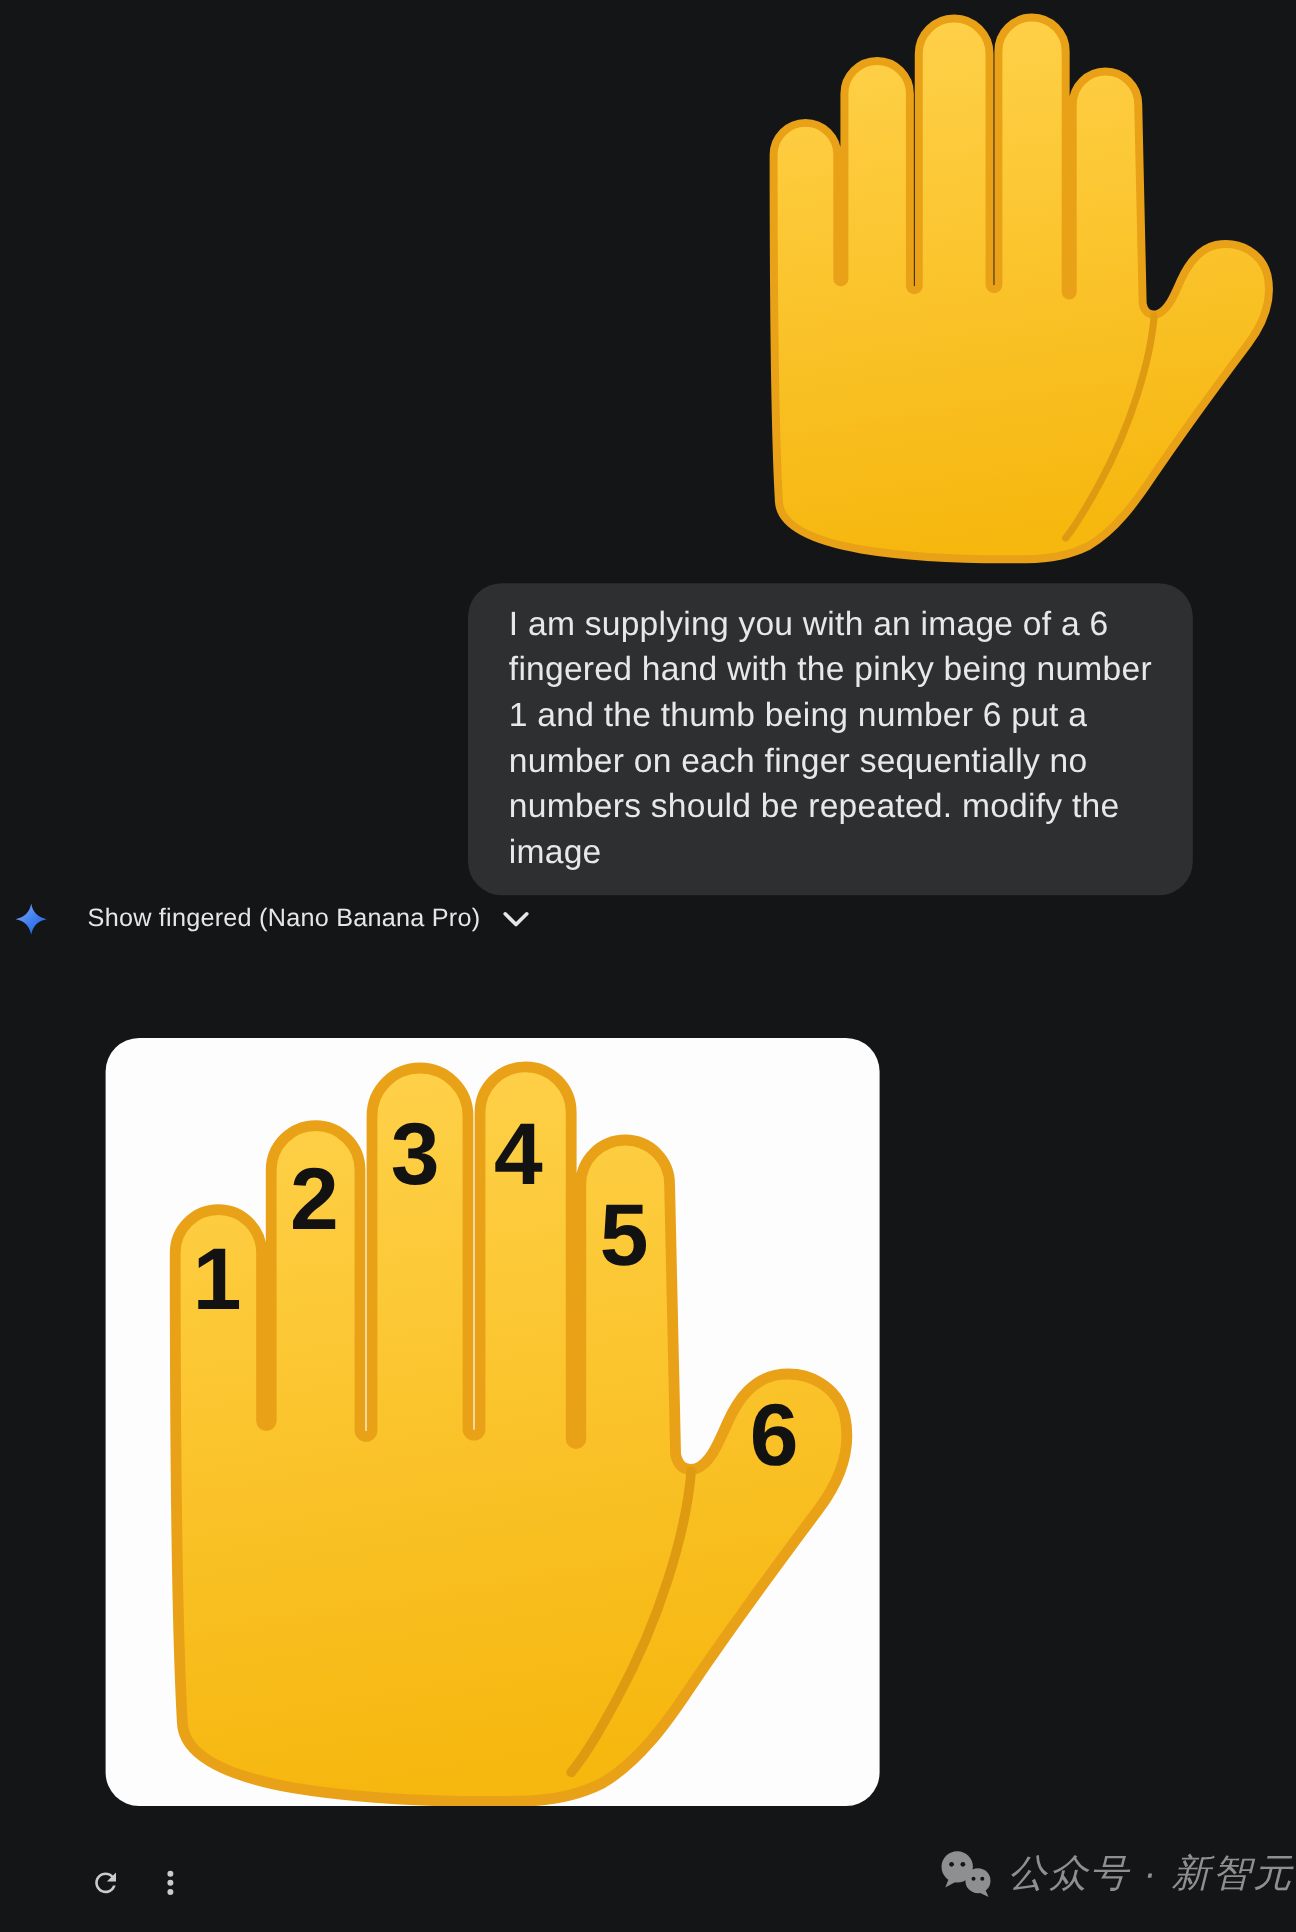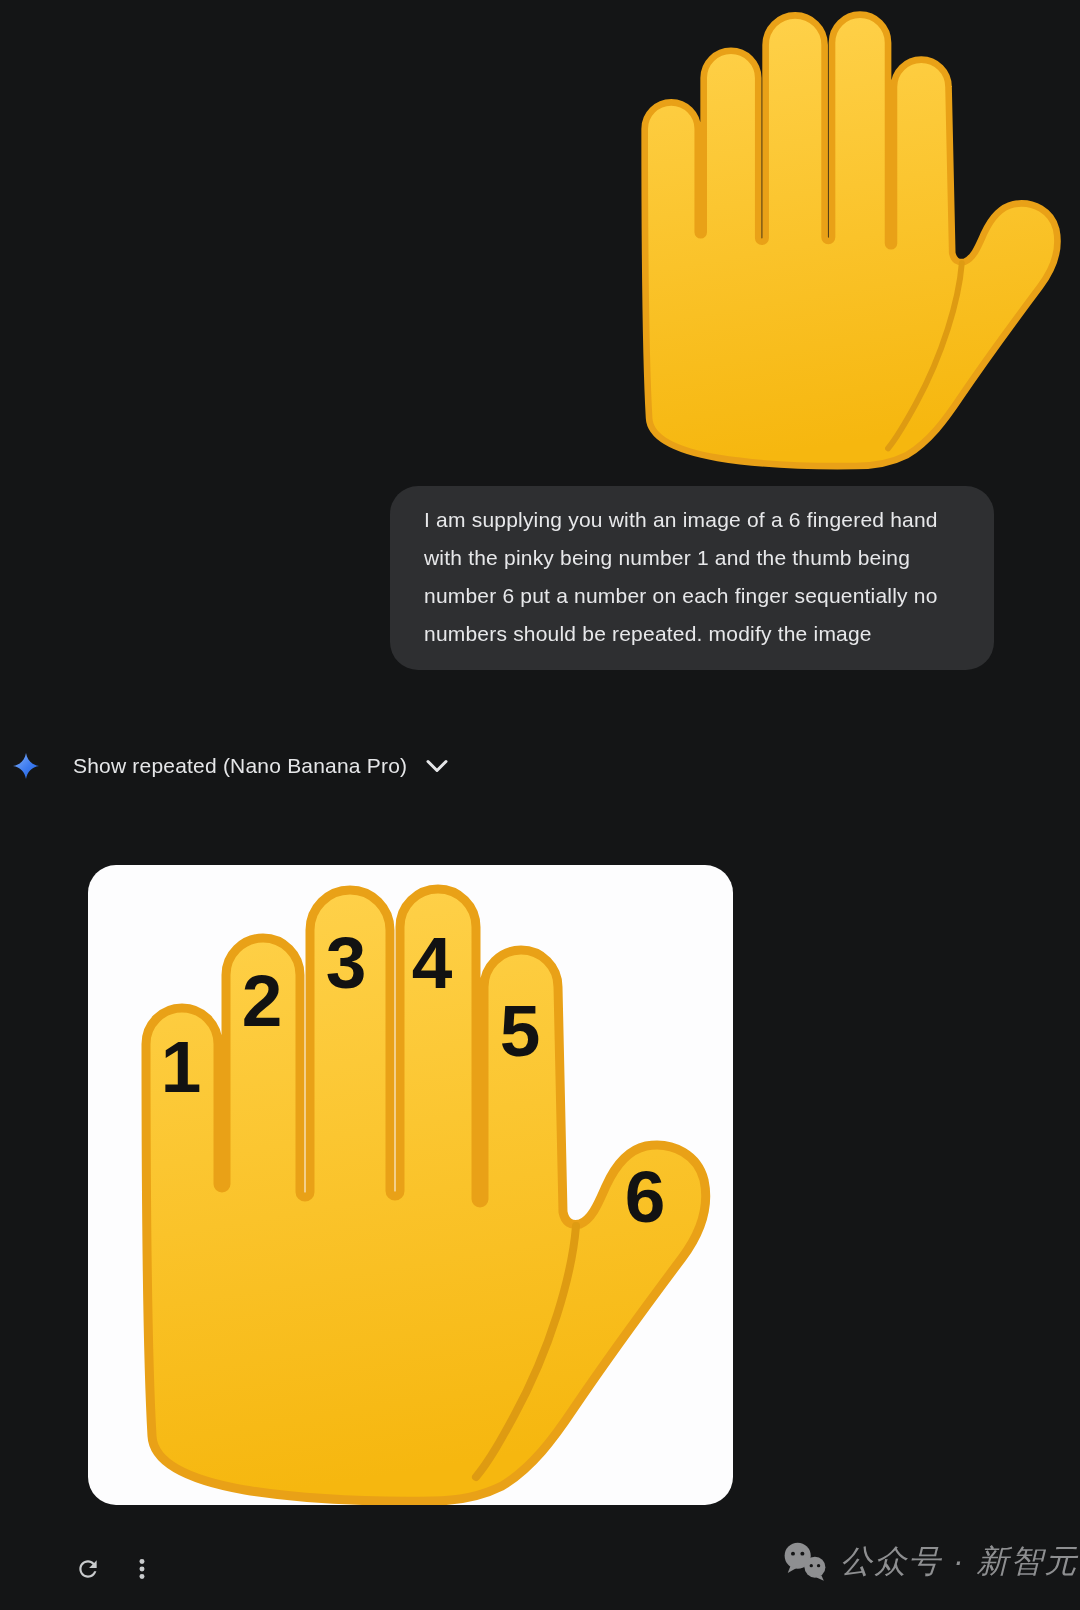--- a/index.html
+++ b/index.html
@@ -19,21 +19,21 @@
   }
   .attachment-hand svg { width:100%; height:100%; display:block; }
 
   
   .user-bubble {
     position:absolute; left:390px; top:486px; width:604px;
     background:#2e2f31;
     border-radius:28px;
     padding:15px 30px 17px 34px;
     color:#e7e8ea;
-    font-size:21px;
+    font-size:28px;
     line-height:38px;
     letter-spacing:0.2px;
   }
 
   
   .thinking-row {
     position:absolute; left:12px; top:744px; height:44px;
     display:flex; align-items:center;
     cursor:pointer;
   }
@@ -142,21 +142,21 @@
 </div>
 
 <div class="user-bubble">
   <span>I am supplying you with an image of a 6 fingered hand with the pinky being number 1 and the thumb being number 6 put a number on each finger sequentially no numbers should be repeated. modify the image</span>
 </div>
 
 <div class="thinking-row">
   <svg class="sparkle" viewBox="0 0 28 28">
     <path d="M14,1 C15.2,8.2 19.8,12.8 27,14 C19.8,15.2 15.2,19.8 14,27 C12.8,19.8 8.2,15.2 1,14 C8.2,12.8 12.8,8.2 14,1 Z" fill="url(#sparkGrad)"></path>
   </svg>
-  <span class="thinking-label">Show repeated (Nano Banana Pro)</span>
+  <span class="thinking-label">Show fingered (Nano Banana Pro)</span>
   <svg class="chevron" viewBox="0 0 22 14">
     <polyline points="2,2.5 11,11.5 20,2.5" fill="none" stroke="#e5e6e8" stroke-width="3" stroke-linecap="round" stroke-linejoin="round"></polyline>
   </svg>
 </div>
 
 <div class="gen-card">
   <svg class="hand-svg" viewBox="0 0 600 640">
     <use href="#hand6"></use>
   </svg>
   <span class="finger-num n1">1</span>

